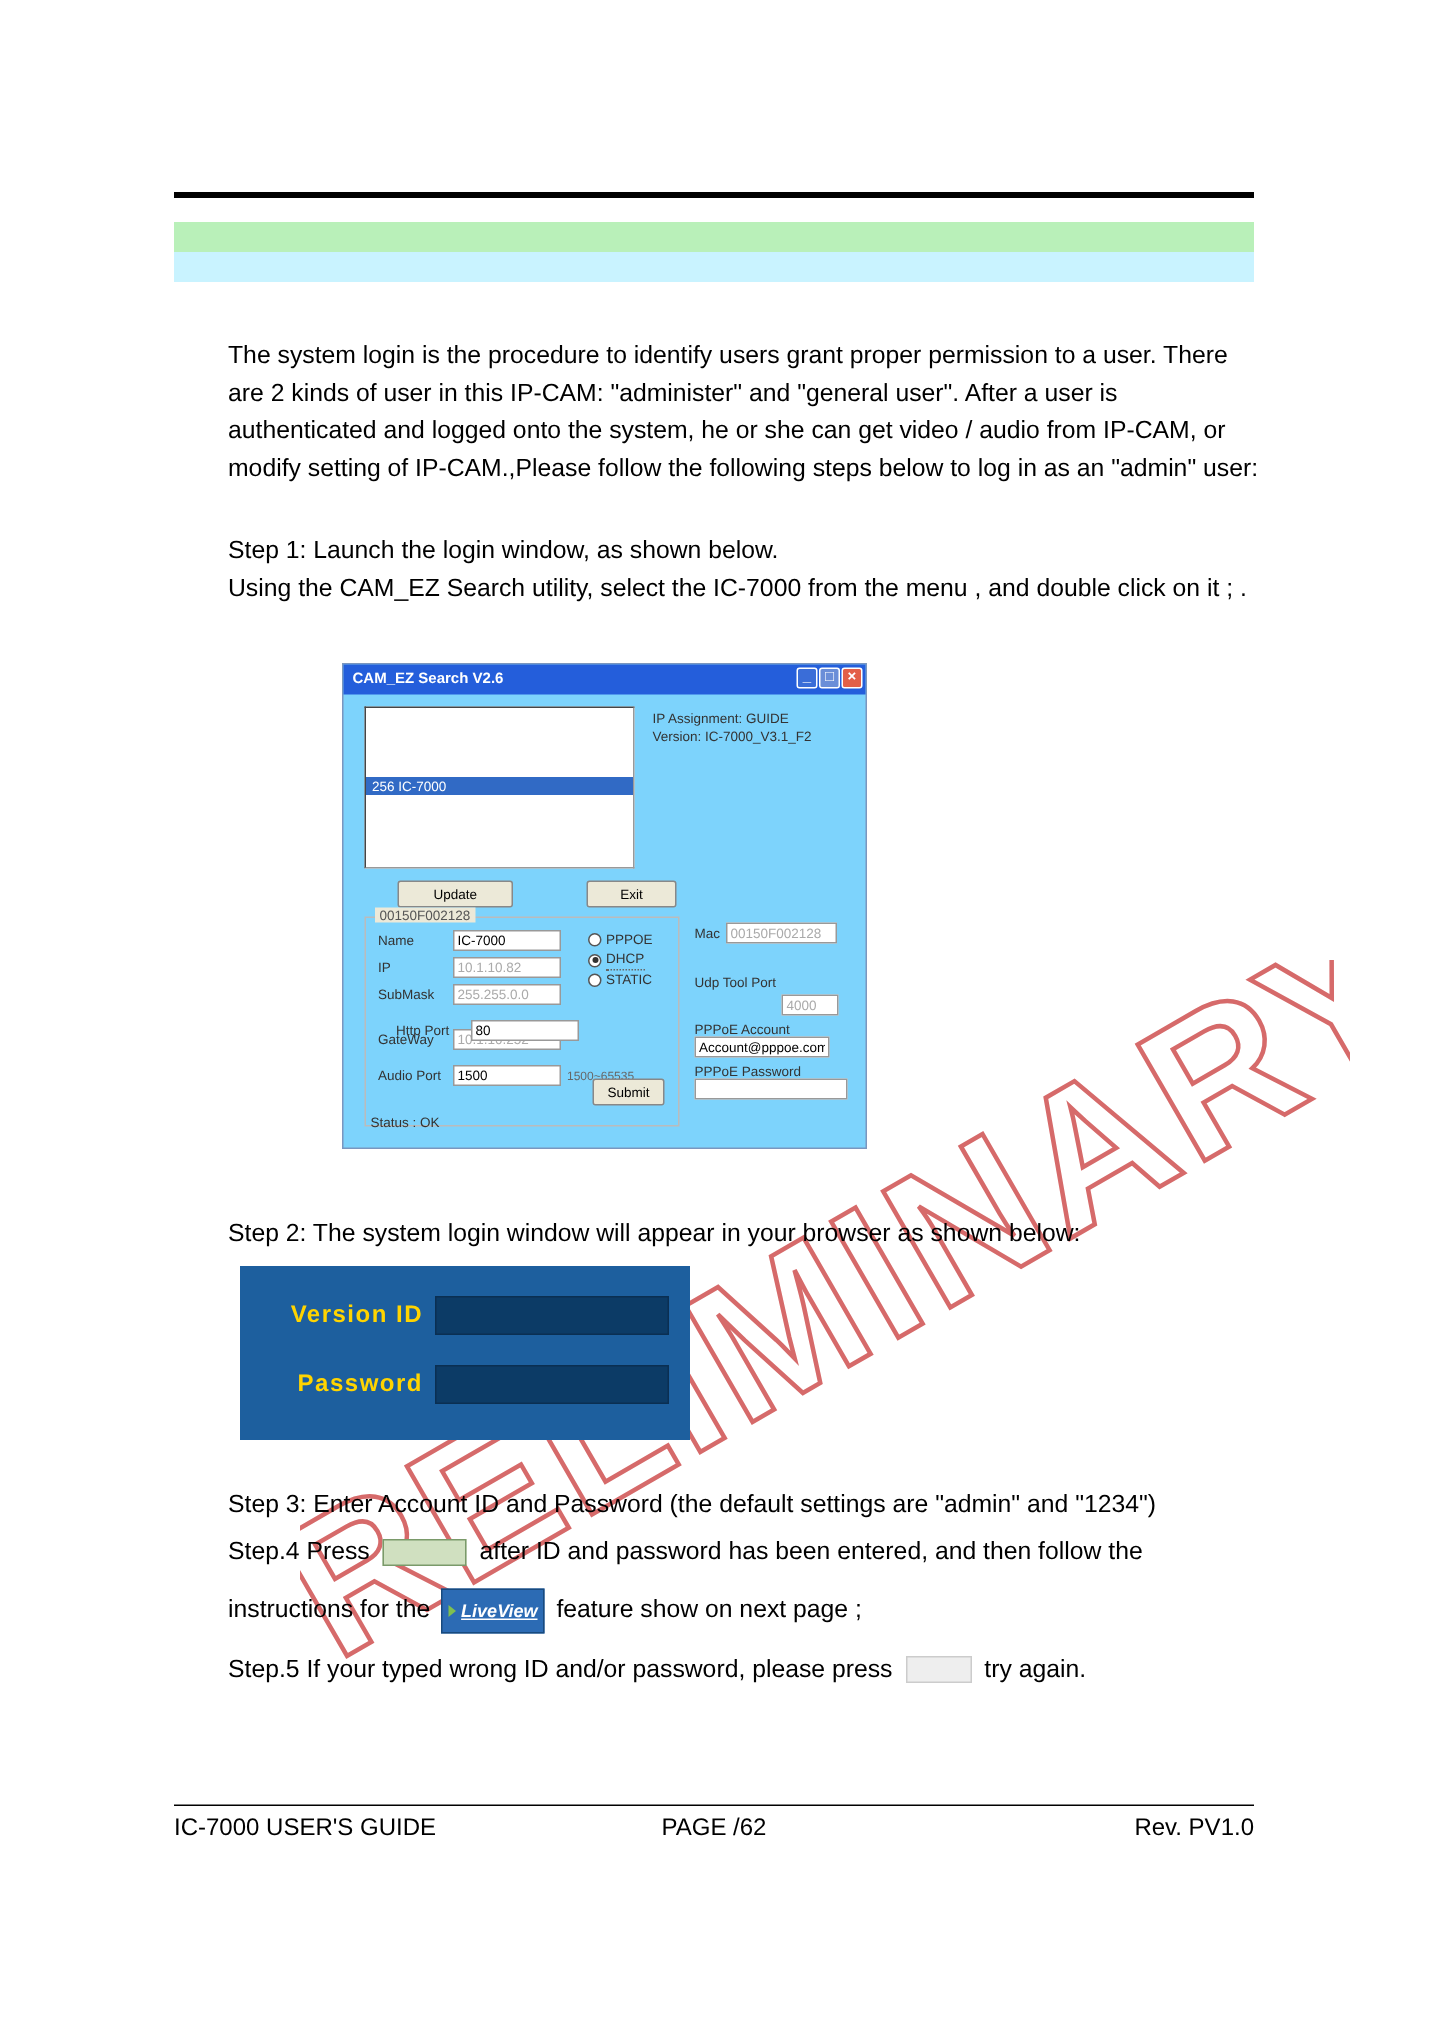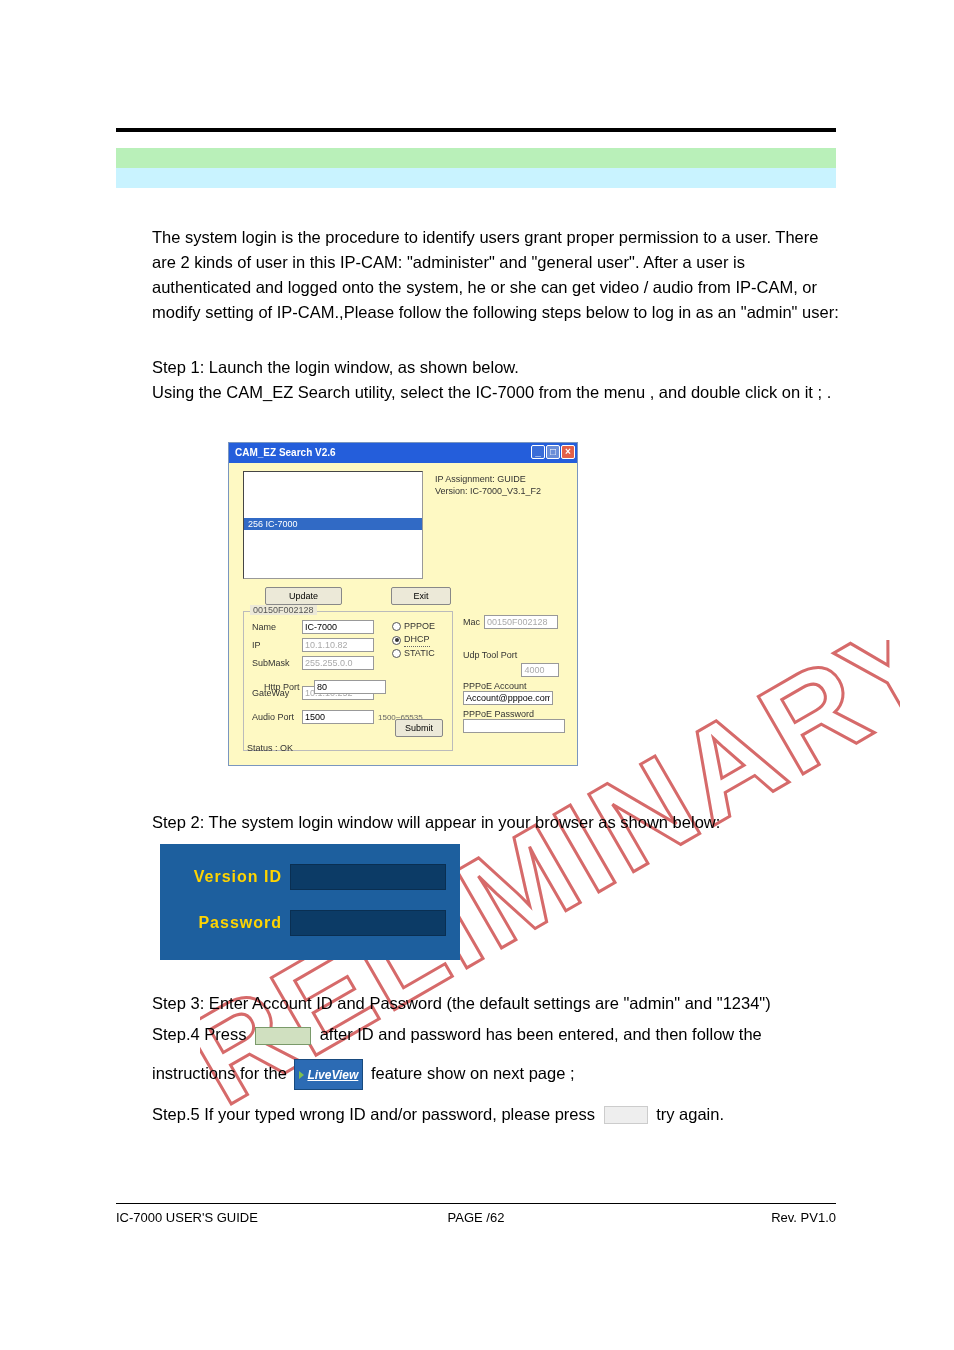--- a/index.html
+++ b/index.html
@@ -55,21 +55,21 @@
     color: #000;
   }
 
   
   .camwin {
     position: absolute;
     left: 228px;
     top: 442px;
     width: 350px;
     height: 324px;
-    background: #fef9c3;
+    background: #7dd3fc;
     border: 1px solid #7a96bf;
     font-family: Tahoma, Arial, sans-serif;
     font-size: 9px;
   }
   .camwin-title {
     height: 20px;
     background: #245edb;
     color: #fff;
     font-size: 10px;
     line-height: 20px;
@@ -331,21 +331,21 @@
     width: 720px;
     top: 1203px;
     height: 1px;
     background: #000;
   }
   .footer {
     position: absolute;
     left: 116px;
     top: 1210px;
     width: 720px;
-    font-size: 13px;
+    font-size: 16px;
     color: #000;
     display: flex;
     justify-content: space-between;
   }
   .footer .mid { position: absolute; left: 50%; transform: translateX(-50%); }
 </style>
 </head>
 <body>
 
 <div class="top-rule"></div>

